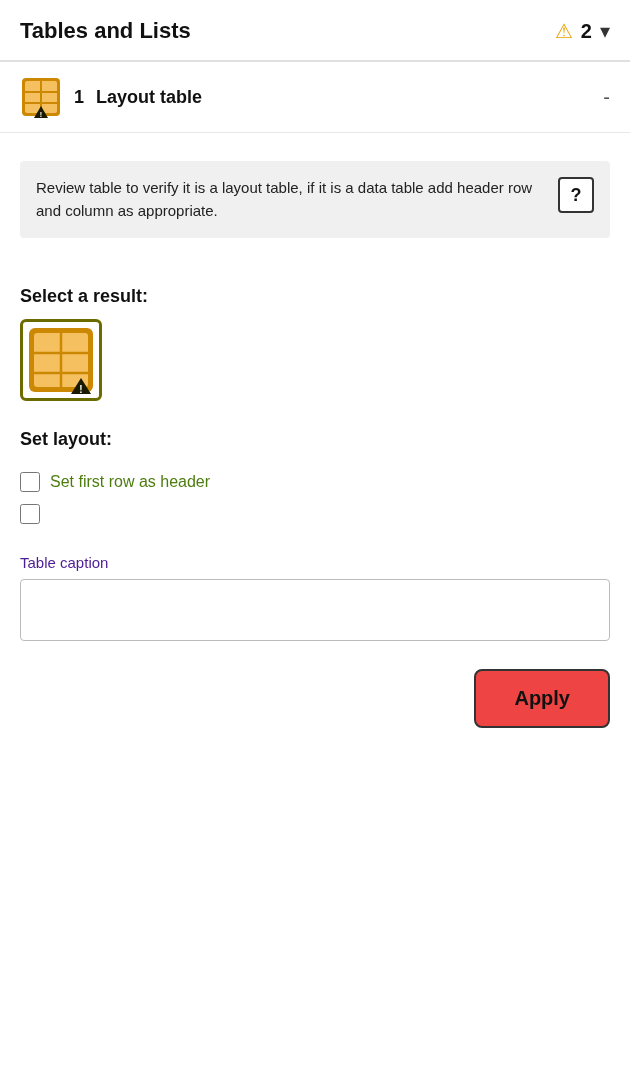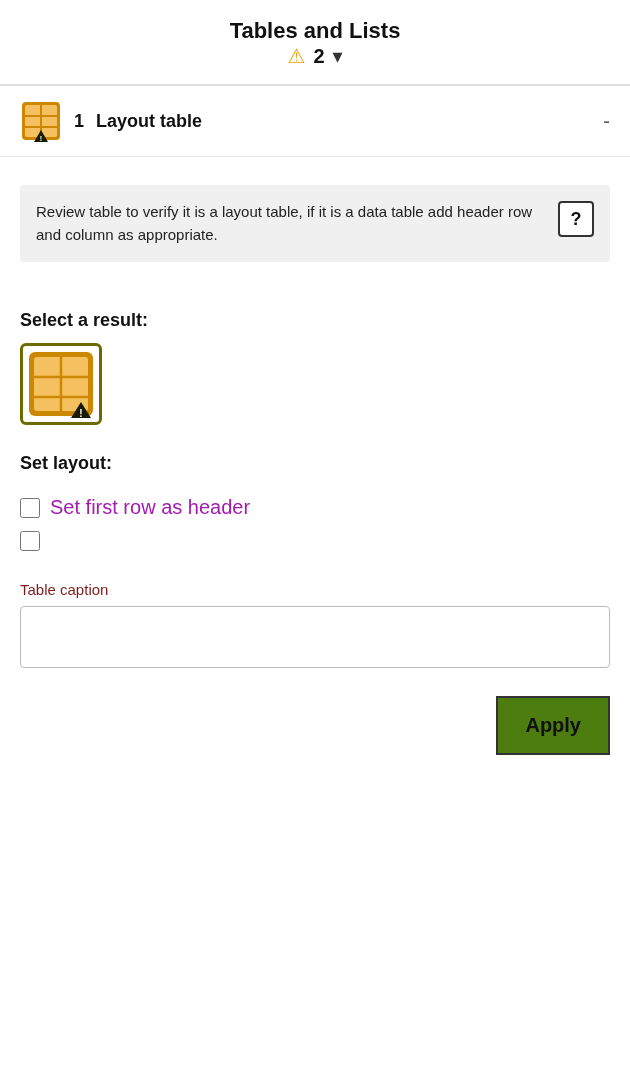--- a/index.html
+++ b/index.html
@@ -17,21 +17,20 @@
       font-size: 16px;
     }
 
     
     .header {
       display: flex;
       align-items: center;
       justify-content: space-between;
       padding: 18px 20px 16px 20px;
       border-bottom: 2px solid #e0e0e0;
-      flex-direction: column;
     }
 
     .header-title {
       font-size: 22px;
       font-weight: bold;
       color: #111;
     }
 
     .header-right {
       display: flex;
@@ -175,28 +174,28 @@
 
     .checkbox-row input[type="checkbox"] {
       width: 20px;
       height: 20px;
       cursor: pointer;
       accent-color: #555;
       flex-shrink: 0;
     }
 
     .checkbox-label {
-      font-size: 20px;
-      color: #a21caf;
+      font-size: 16px;
+      color: #4d7c0f;
     }
 
     
     .caption-label {
       font-size: 15px;
-      color: #7f1d1d;
+      color: #4c1d95;
       padding: 24px 4px 8px 20px;
     }
 
     .caption-input {
       display: block;
       margin: 0 20px;
       width: calc(100% - 40px);
       height: 62px;
       border: 1px solid #bbb;
       border-radius: 4px;
@@ -207,27 +206,27 @@
     }
 
     
     .apply-area {
       display: flex;
       justify-content: flex-end;
       padding: 28px 20px 20px 20px;
     }
 
     .apply-button {
-      padding: 16px 27px;
-      font-size: 20px;
-      font-weight: bold;
-      color: #111;
-      background: #4d7c0f;
+      padding: 16px 38px;
+      font-size: 20px;
+      font-weight: bold;
+      color: #111;
+      background: #ef4444;
       border: 2px solid #333;
-      border-radius: 0;
+      border-radius: 8px;
       cursor: pointer;
     }
   </style>
 </head>
 <body>
 
 <div class="header">
   <span class="header-title">Tables and Lists</span>
   <div class="header-right">
     <span class="warning-triangle">⚠</span>

